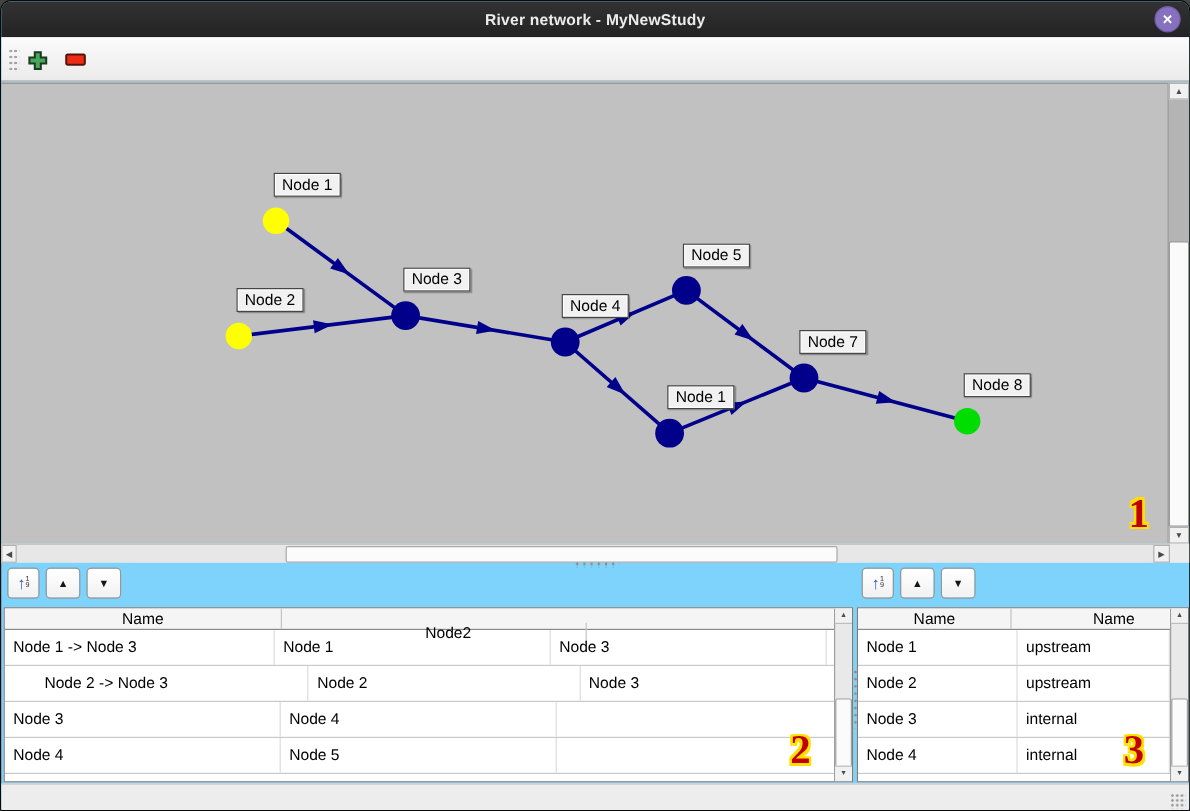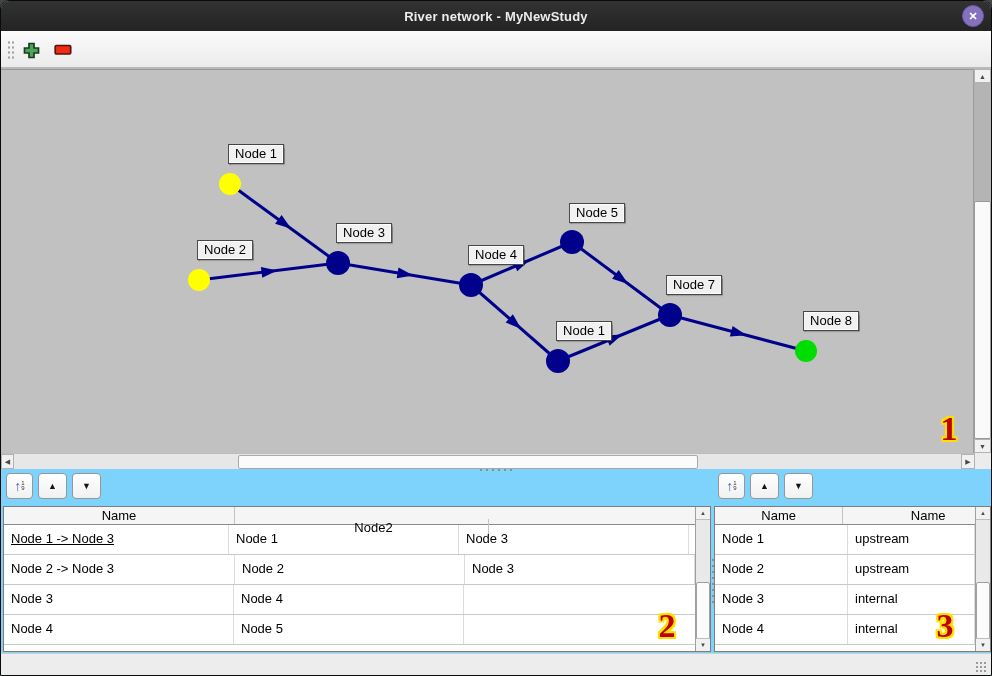--- a/index.html
+++ b/index.html
@@ -205,26 +205,26 @@
   <div class="sq-btn" style="left:783px;width:29px">
     <span class="tri">▼</span>
   </div>
 
   <div class="tbl" id="left-table">
       <div class="thead">
         <div class="th" style="width: 231px;">Name</div>
         <div class="th" style="width: 230px; margin-top: 12px;">Node2</div>
       </div>
       <div class="tr">
-        <div class="td" style="width: 225px; text-decoration: underline;">Node 1 -&gt; Node 3</div>
+        <div class="td" style="width: 225px;">Node 1 -&gt; Node 3</div>
         <div class="td" style="width: 230px;">Node 1</div>
         <div class="td" style="width: 230px;">Node 3</div>
       </div>
       <div class="tr">
-        <div class="td" style="width: 231px;">Node 2 -&gt; Node 3</div>
+        <div class="td" style="width: 231px; margin-left: 26px;">Node 2 -&gt; Node 3</div>
         <div class="td" style="width: 230px;">Node 2</div>
         <div class="td" style="width: 230px;">Node 3</div>
       </div>
       <div class="tr">
         <div class="td" style="width: 230px;">Node 3</div>
         <div class="td" style="width: 230px;">Node 4</div>
       </div>
       <div class="tr">
         <div class="td" style="width: 230px;">Node 4</div>
         <div class="td" style="width: 230px;">Node 5</div>

